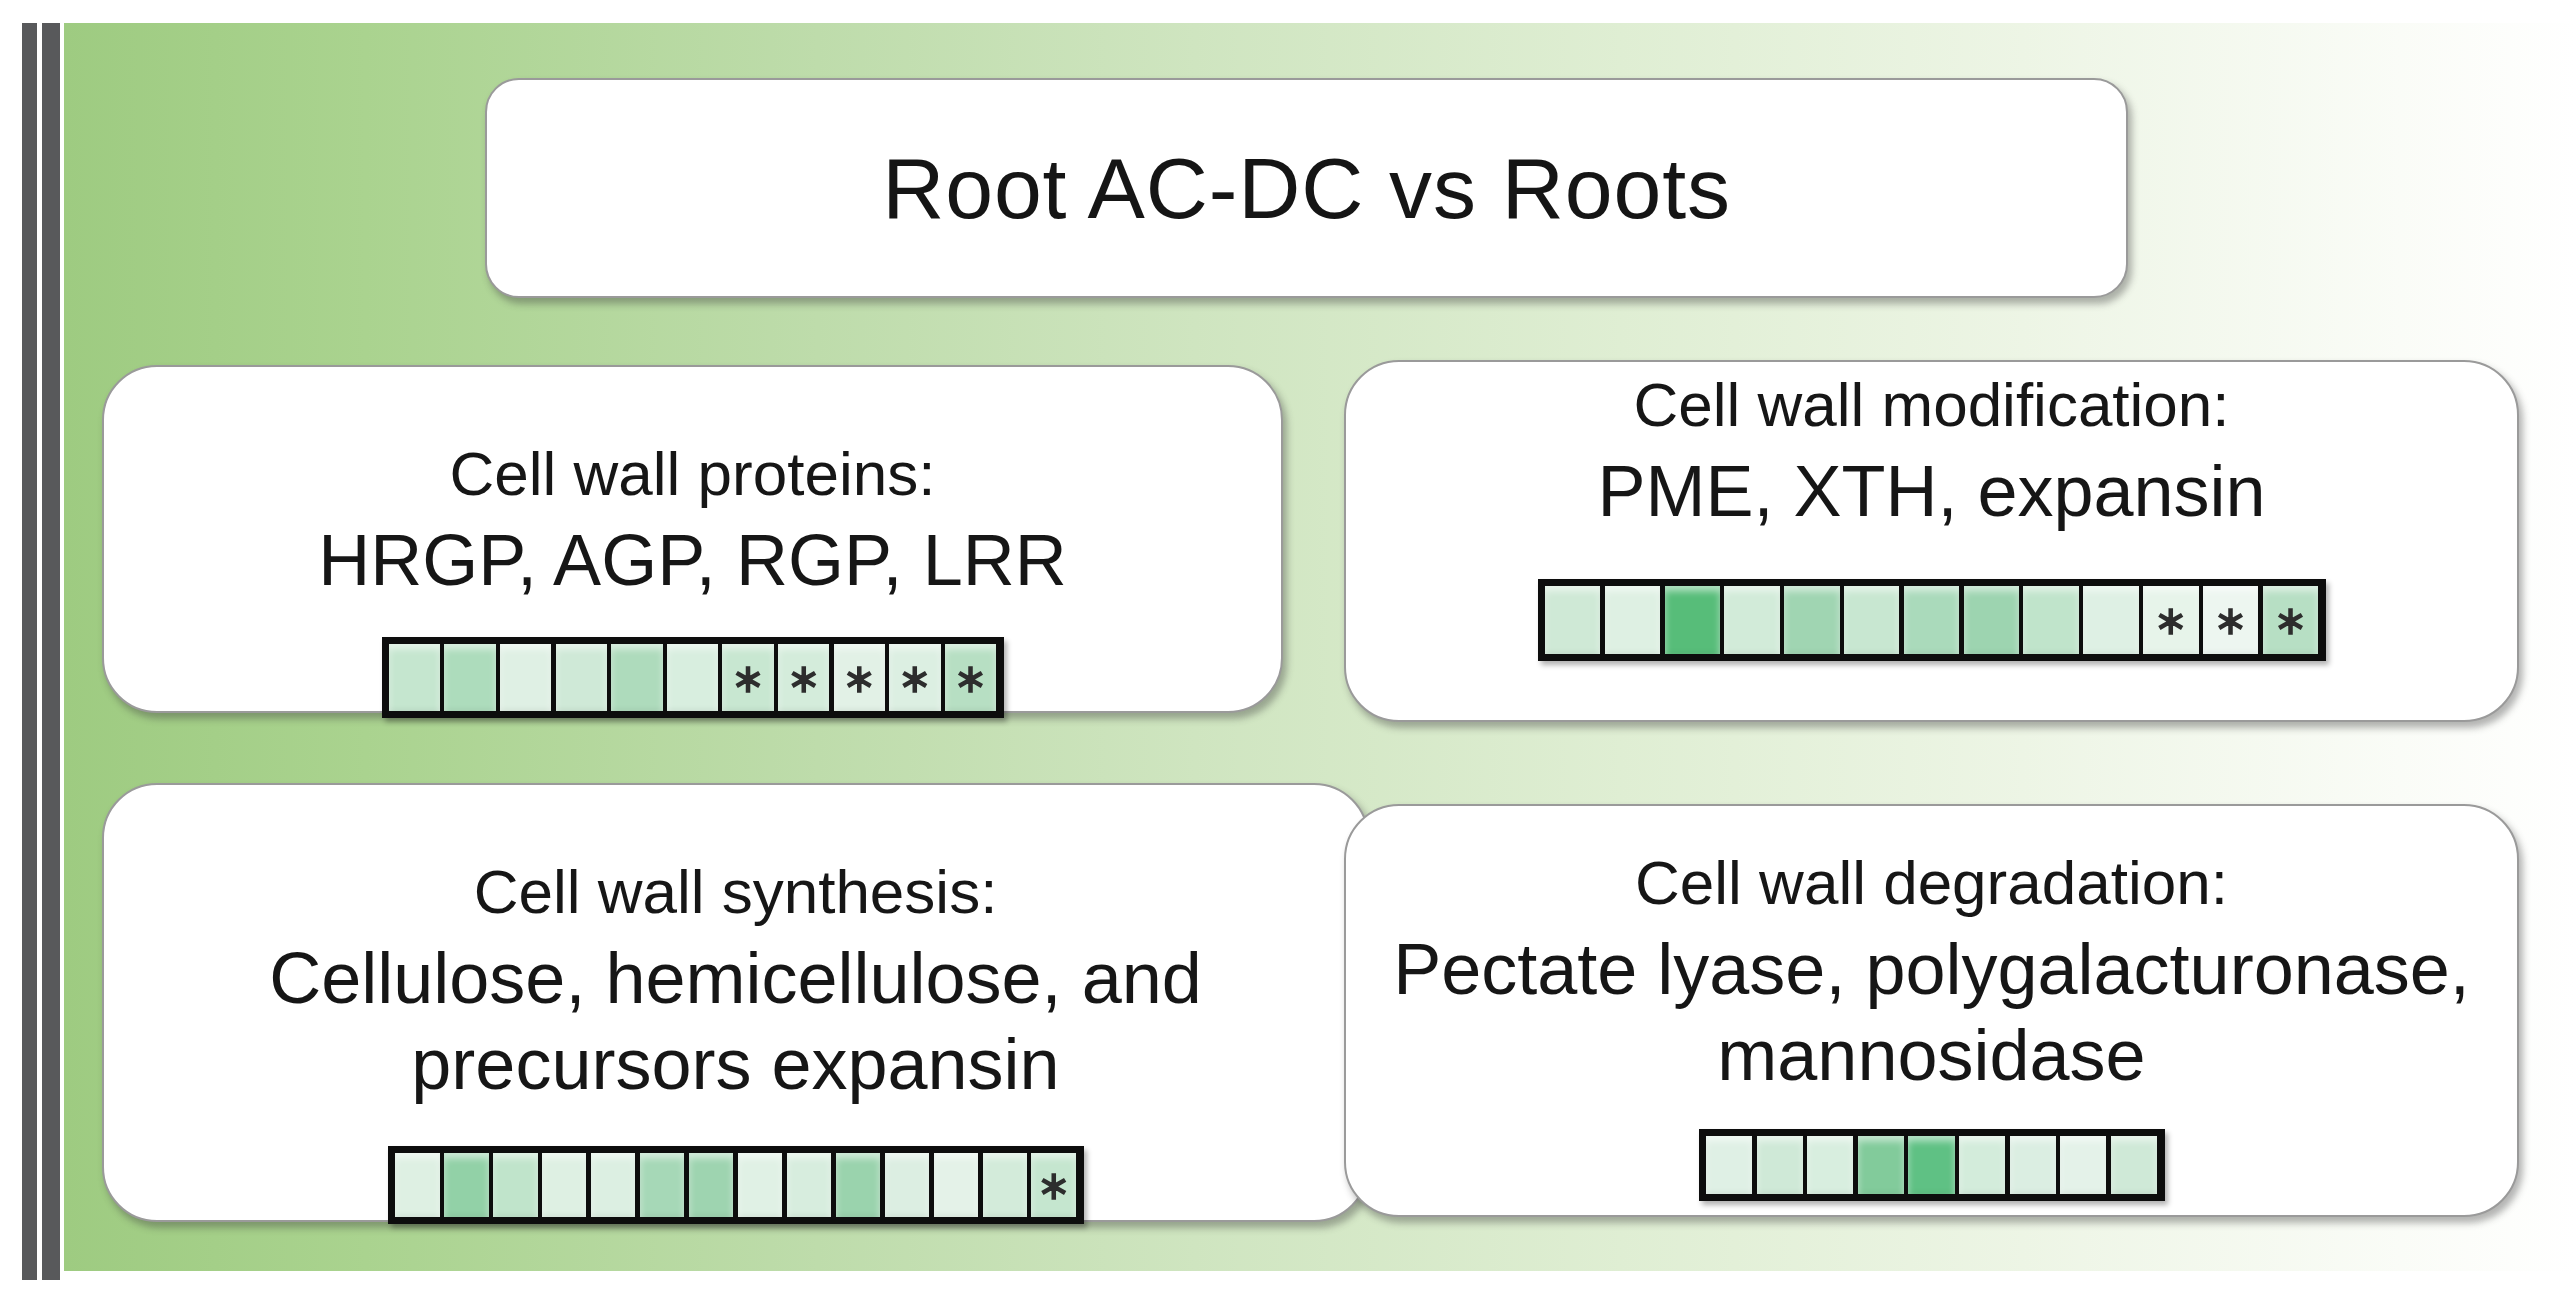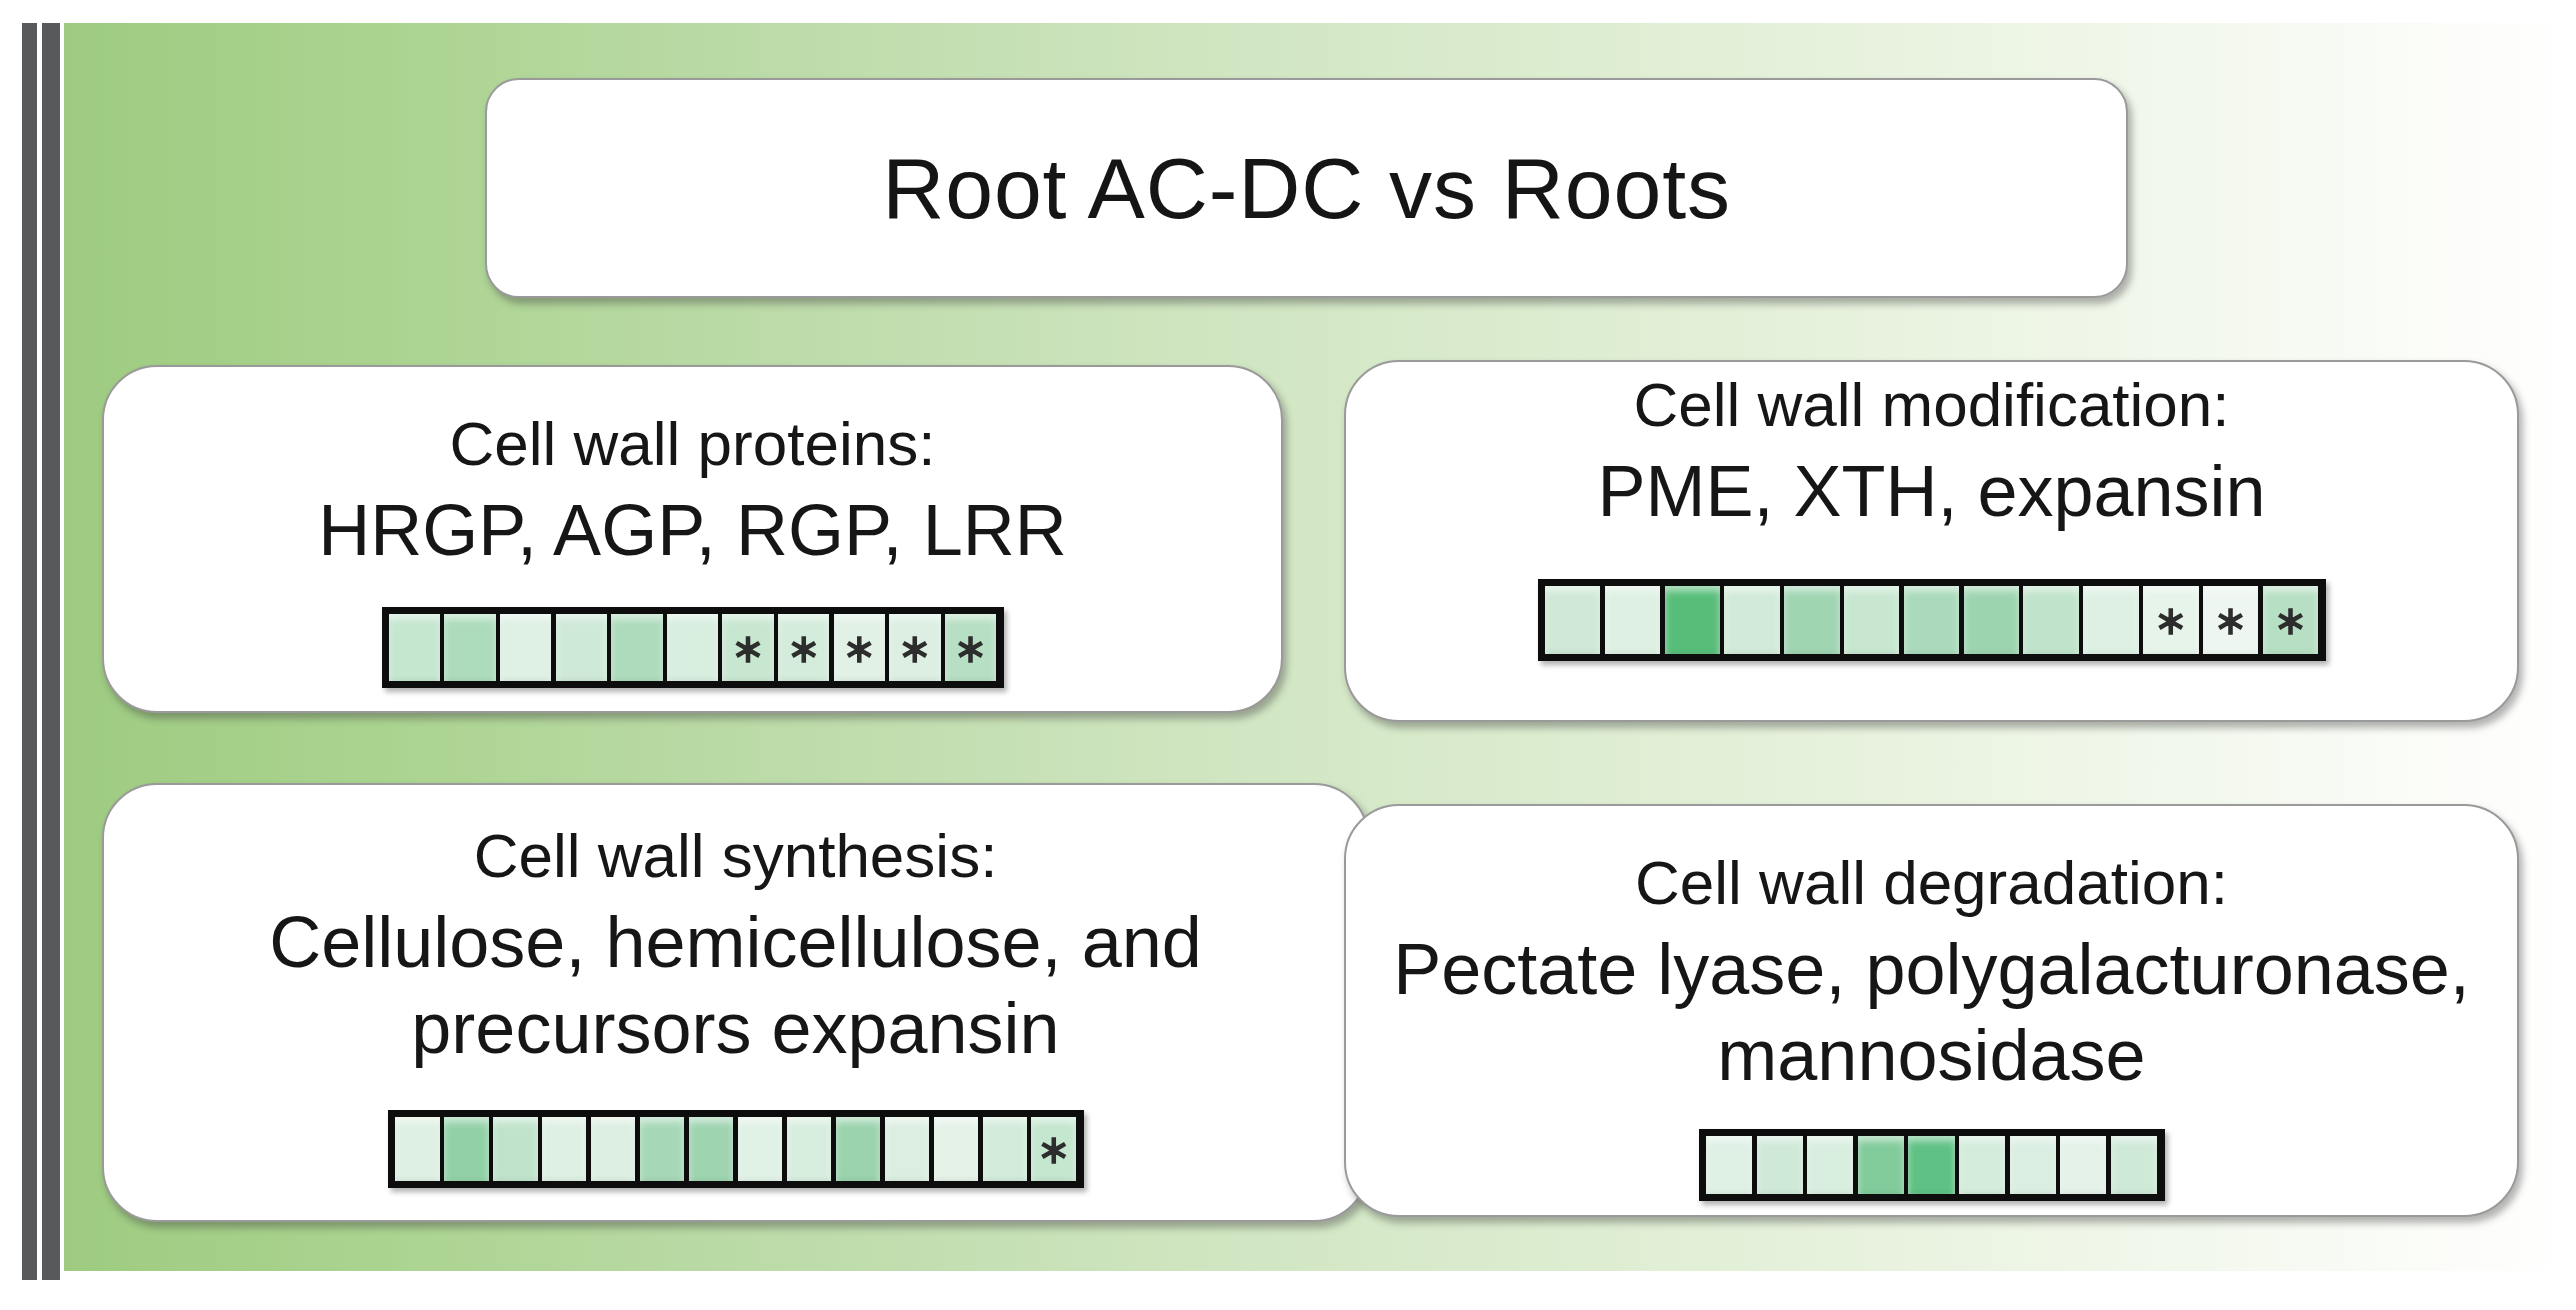--- a/index.html
+++ b/index.html
@@ -69,23 +69,23 @@
 
   .card {
     border-radius: 55px;
     display: flex;
     flex-direction: column;
     align-items: center;
     justify-content: flex-start;
     text-align: center;
     color: #161616;
   }
-  .card-1 { left: 102px;  top: 365px; width: 1181px; height: 348px; padding-top: 34px; }
+  .card-1 { left: 102px;  top: 365px; width: 1181px; height: 348px; padding-top: 64px; }
   .card-2 { left: 1344px; top: 360px; width: 1175px; height: 362px; }
-  .card-3 { left: 102px;  top: 783px; width: 1267px; height: 439px; padding-top: 28px; }
+  .card-3 { left: 102px;  top: 783px; width: 1267px; height: 439px; padding-top: 64px; }
   .card-4 { left: 1344px; top: 804px; width: 1175px; height: 413px; padding-top: 34px; }
 
   .card-heading {
     font-size: 62px;
     line-height: 86px;
     white-space: nowrap;
   }
   .card-line {
     font-size: 72px;
     line-height: 86px;

